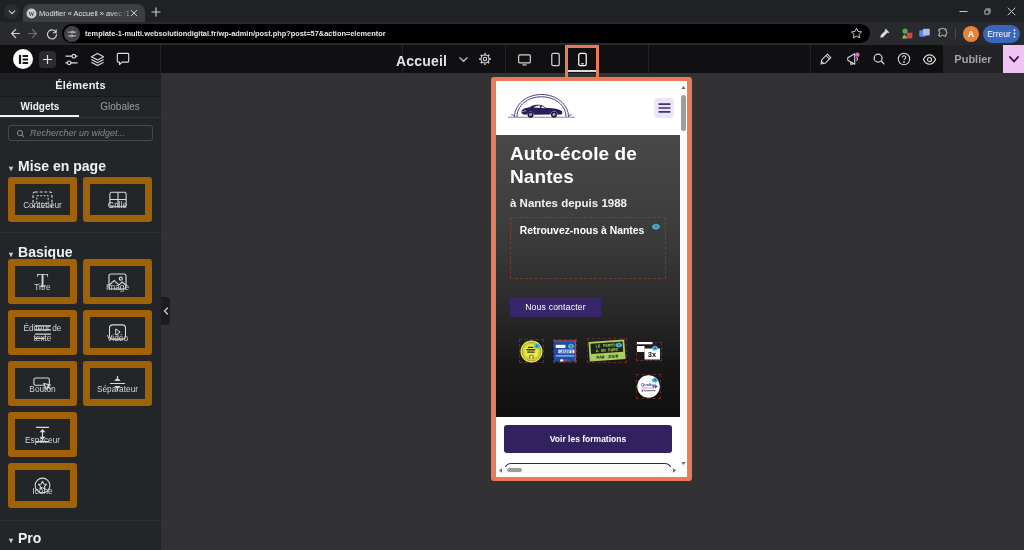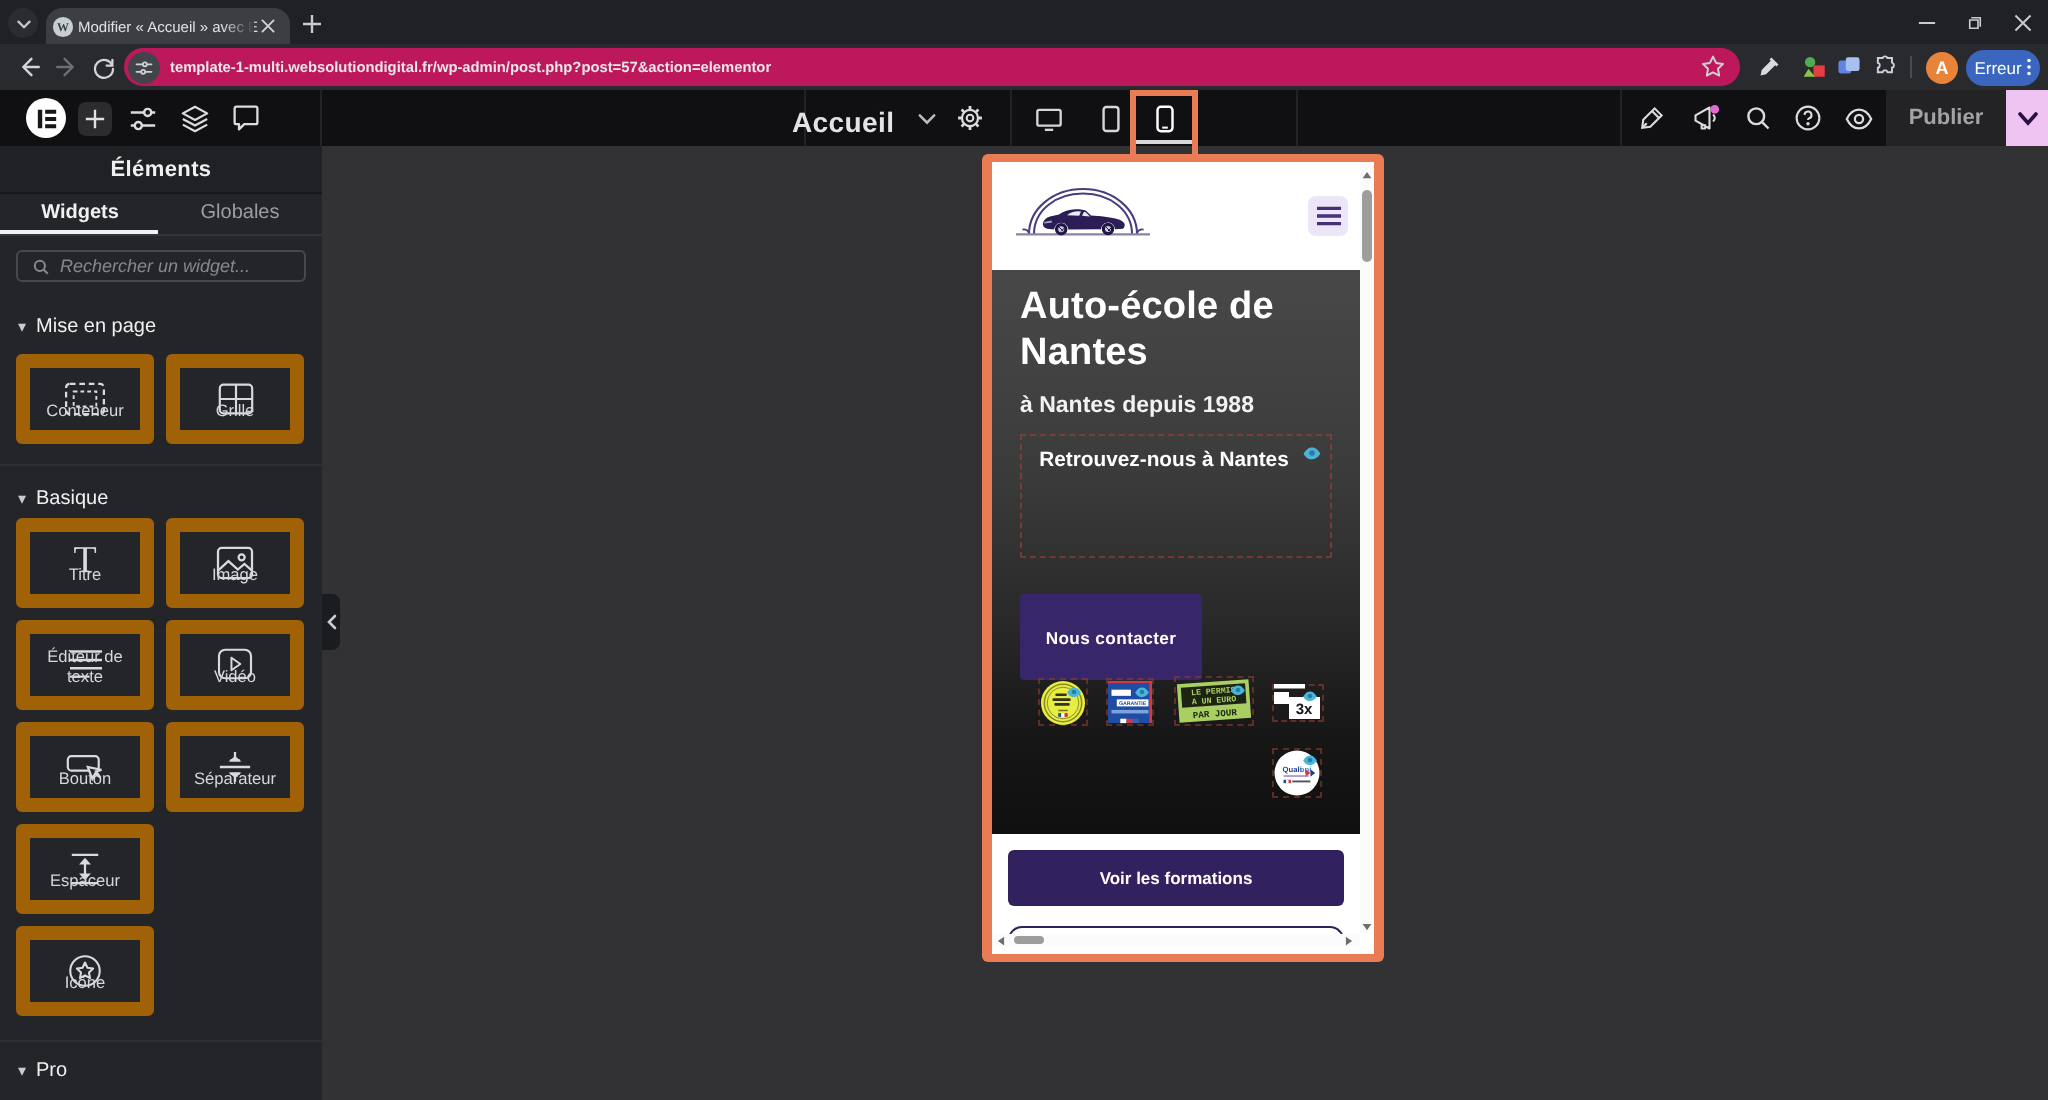--- a/index.html
+++ b/index.html
@@ -18,21 +18,21 @@
     overflow:hidden; color:#dfe1e5; }
   #tabfade { position:absolute; right:18px; top:0; width:16px; height:18px;
     background:linear-gradient(90deg, rgba(61,62,66,0), #3d3e42); }
   #newtab { position:absolute; left:148px; top:4px; width:16px; height:16px; color:#c7c9cd;
     display:flex; align-items:center; justify-content:center; }
   
   #addrrow { position:absolute; left:0; top:22px; width:1024px; height:23px; background:#292a2e; }
   .navic { position:absolute; top:3px; width:17px; height:17px; display:flex; align-items:center;
     justify-content:center; color:#d2d4d8; }
   #omnibox { position:absolute; left:62px; top:2px; width:808px; height:19px; border-radius:10px;
-    background:#be185d;text-align:center; }
+    background:#000000;text-align:center; }
   #siteinfo { position:absolute; left:2px; top:1.5px; width:16px; height:16px; border-radius:50%;
     background:#43444a; color:#cfd1d5; display:flex; align-items:center; justify-content:center; }
   #url { position:absolute; left:23px; top:4.5px; font-size:7.4px; font-weight:600; letter-spacing:-0.2px; color:#e6e8ea;
     letter-spacing:0px; white-space:nowrap; }
   .extic { position:absolute; top:5px; }
   #avatar { position:absolute; left:963px; top:3.5px; width:16px; height:16px; border-radius:50%;
     background:#e8833a; color:#fff; font-size:9px; font-weight:700; display:flex;
     align-items:center; justify-content:center; }
   #erreur { position:absolute; left:983px; top:2.5px; width:37px; height:18px; border-radius:9px;
     background:#3a66c0; color:#fff; font-size:8.5px; display:flex; align-items:center;
@@ -280,21 +280,21 @@
 <style>
   #panel { position:absolute; left:0; top:73px; width:161px; height:477px; background:#232529; }
   #ptitle { position:absolute; left:0; top:0; width:161px; height:24px; background:#1f2125;
     color:#f0f1f3; font-size:11px; font-weight:700; display:flex; align-items:center;
     justify-content:center; letter-spacing:0.2px; border-bottom:1px solid #17181b; }
   .ptab { position:absolute; top:28px; width:80px; text-align:center; font-size:10px; }
   #ptabline { position:absolute; left:0; top:42px; width:79px; height:2px; background:#f0f1f3; }
   #ptabborder { position:absolute; left:0; top:44px; width:161px; height:1px; background:#33353a; }
   #psearch { position:absolute; left:8px; top:52px; width:145px; height:16px; border:1px solid #47494f;
     border-radius:3px; color:#85888d; font-size:9px; font-style:italic; display:flex; align-items:center; }
-  .sechead { position:absolute; left:9px; color:#eef0f2; font-size:10px; font-weight:400; }
+  .sechead { position:absolute; left:9px; color:#eef0f2; font-size:14px; font-weight:700; }
   .sechead:before { content:"▾"; margin-right:5px; font-size:8px; color:#c9cbce; }
   .wcard { position:absolute; width:69px; height:45px; border:7px solid #a16207; border-radius:3px;
     color:#c5c8cc; }
   .wcard .ic { position:absolute; left:0; right:0; top:7px; display:flex; justify-content:center; color:#d8dade;}
   .wcard .lb { position:absolute; left:0; right:0; bottom:5px; text-align:center; font-size:8.3px; color:#d4d6da;}
   #collapse { position:absolute; left:161px; top:297px; width:9px; height:28px; background:#1b1c20;
     border-radius:0 4px 4px 0; color:#caccd0; display:flex; align-items:center; justify-content:center; }
 </style>
 <div id="panel">
   <div id="ptitle">Éléments</div>
@@ -436,22 +436,22 @@
   #hero { position:absolute; left:0; top:54px; width:184px; height:282px;
     background:linear-gradient(180deg,#484848 0%,#424242 18%,#3a3a3a 38%,#292929 62%,#171717 82%,#0f0f0f 100%); }
   #h1 { position:absolute; left:14px; top:7px; width:140px; color:#ffffff; font-size:19px;
     font-weight:700; line-height:23px; letter-spacing:0.1px; }
   #sub { position:absolute; left:14px; top:62px; color:#f2f2f2; font-size:11.5px; font-weight:700; }
   #dashbox { position:absolute; left:14px; top:82px; width:156px; height:62px;
     border:1px dashed rgba(160,64,54,0.6); }
   #dashtxt { position:absolute; left:0; right:12px; top:7px; text-align:center; color:#fff;
     font-size:10.4px; font-weight:700; white-space:nowrap; }
   .eye { position:absolute; }
-  #btncontact { position:absolute; left:14px; top:162px; width:91px; height:43px; background:#37276a;
-    border-radius:2px; color:#fff; font-size:8.6px; font-weight:700; display:flex; align-items:center;
+  #btncontact { position:absolute; left:14px; top:162px; width:91px; height:20px; background:#37276a;
+    border-radius:2px; color:#fff; font-size:8.6px; font-weight:400; display:flex; align-items:center;
     justify-content:center; letter-spacing:0.2px; }
   .dbadge { position:absolute; border:1px dashed rgba(155,62,52,0.55); }
   #vbot { position:absolute; left:0; top:336px; width:184px; height:60px; background:#ffffff; }
   #btnform { position:absolute; left:8px; top:8px; width:168px; height:28px; background:#31215f;
     border-radius:3px; color:#fff; font-size:8.5px; font-weight:700; display:flex; align-items:center;
     justify-content:center; }
   #boxtop { position:absolute; left:8px; top:46px; width:168px; height:9px; border:1.5px solid #31215f;
     border-bottom:none; border-radius:7px 7px 0 0; background:#fff; }
   
   #vsb { position:absolute; left:184px; top:0; width:7px; height:386px; background:#fbfbfb; }

